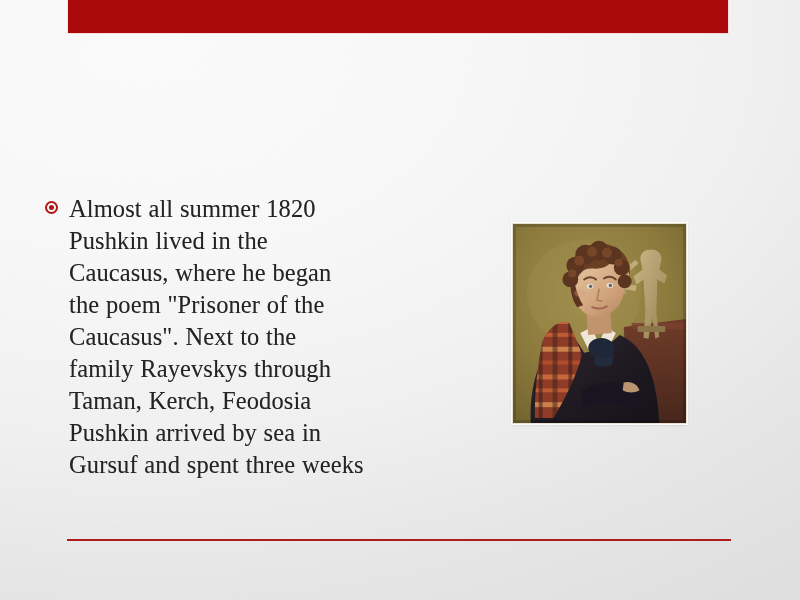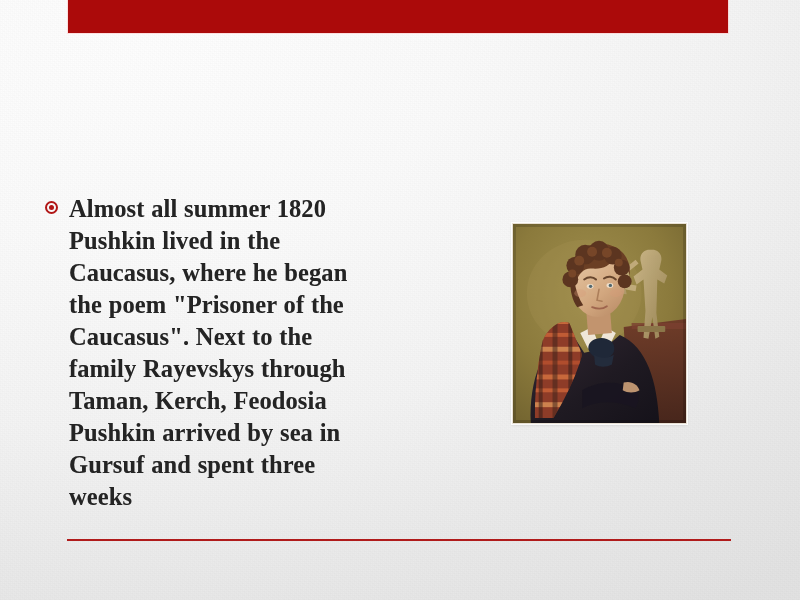--- a/index.html
+++ b/index.html
@@ -62,21 +62,20 @@
   #content-block {
     position: absolute;
     left: 45px;
     top: 193px;
     width: 320px;
     z-index: 4;
   }
   .bullet-row {
     position: relative;
     padding-left: 24px;
-    font-weight: bold;
   }
   .bullet-marker {
     position: absolute;
     left: 0;
     top: 8px;
     width: 13px;
     height: 13px;
     border-radius: 50%;
     border: 2px solid #b11616;
     background: transparent;

